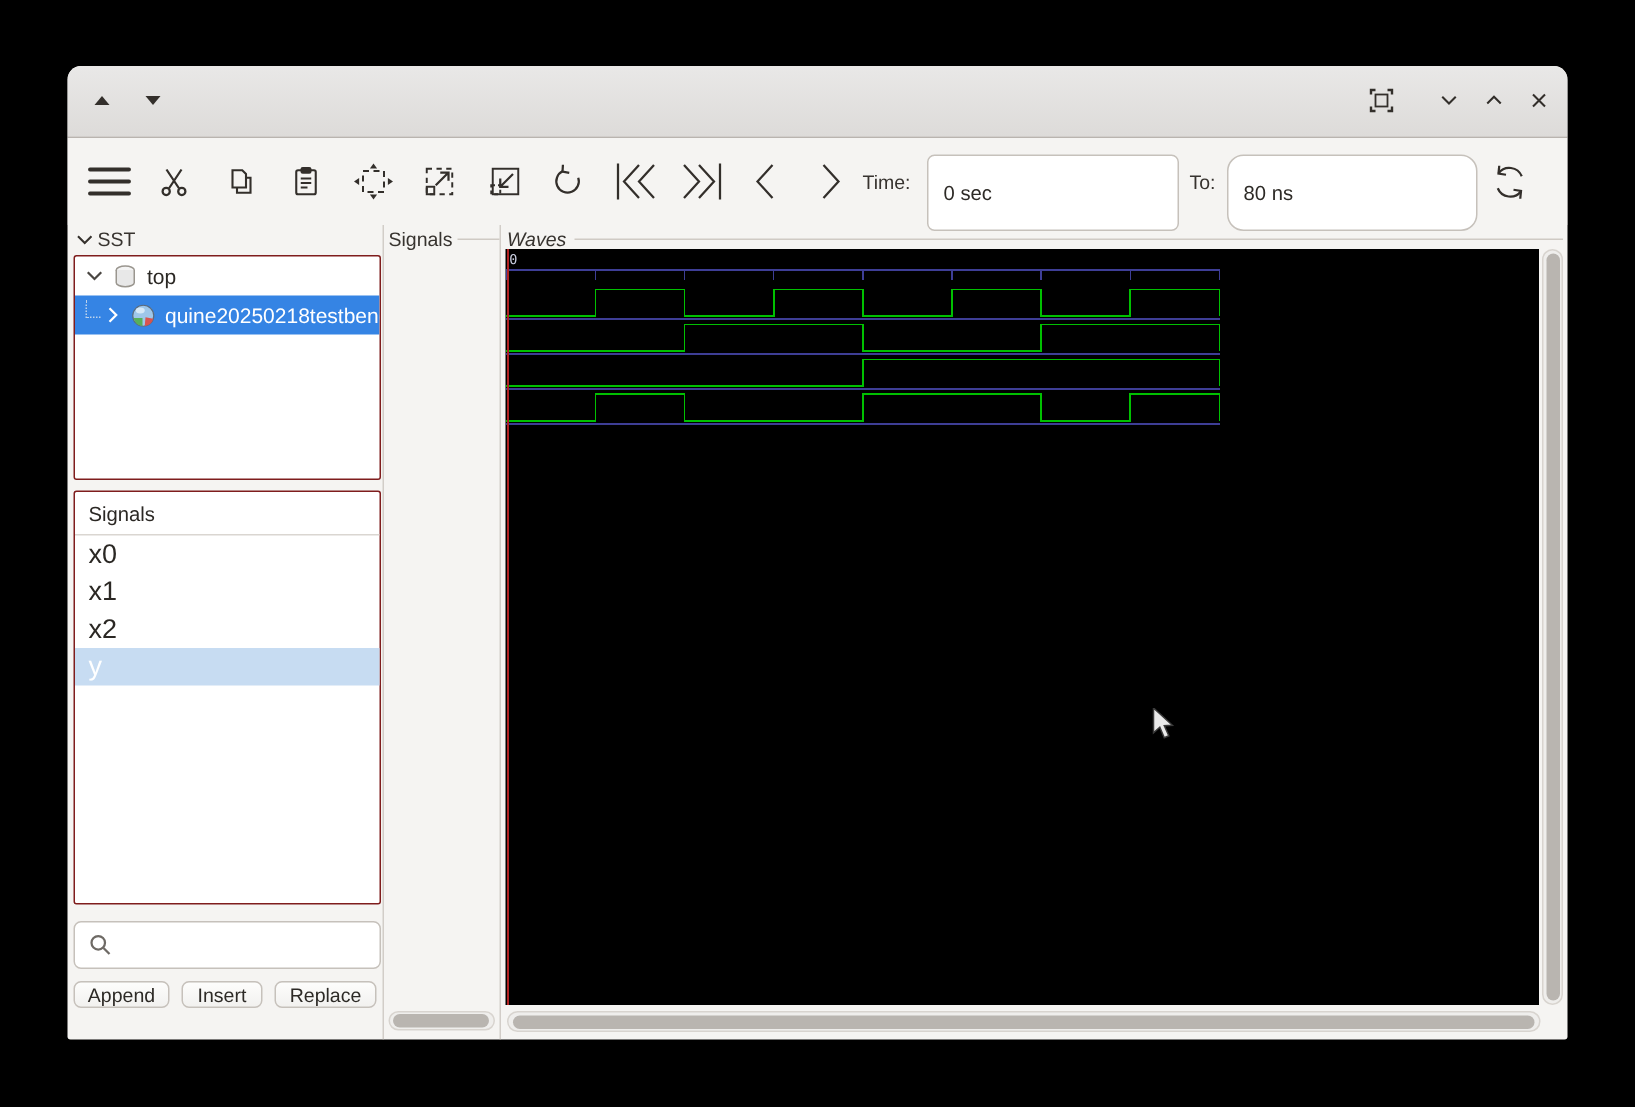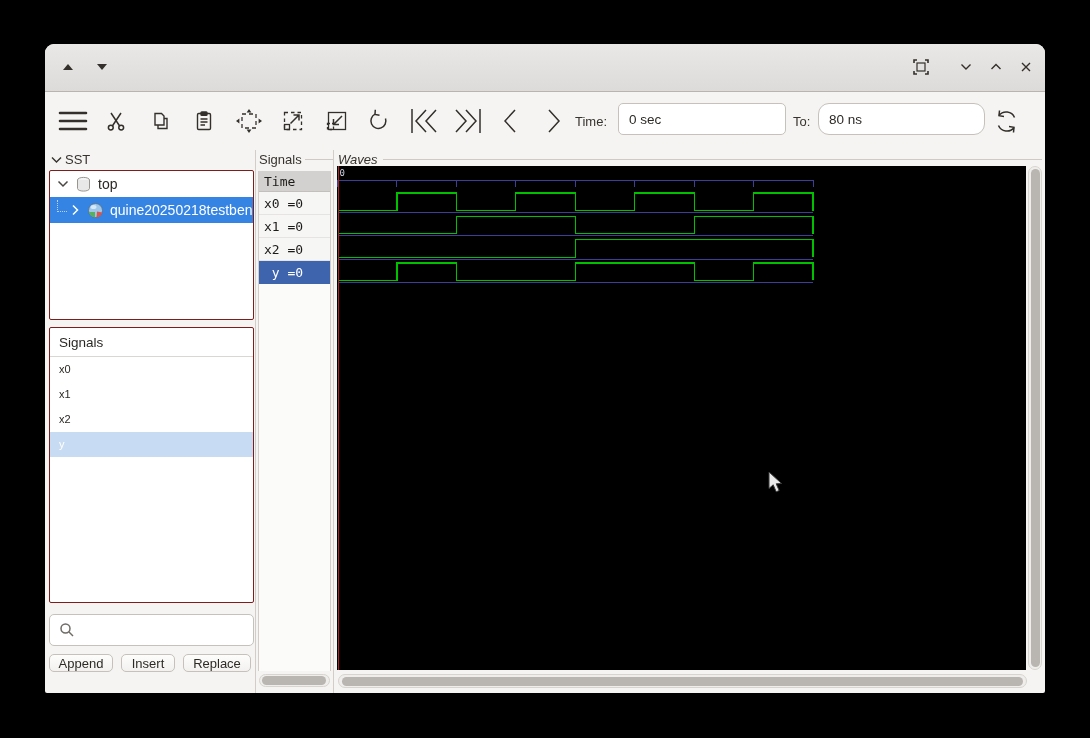--- a/index.html
+++ b/index.html
@@ -17,21 +17,21 @@
   .tb-title { font-size:13px; font-weight:700; color:#2d2a26; line-height:18px; }
   .tb-sub   { font-size:11px; color:#938e89; line-height:15px; }
   .tb-btn { position:absolute; top:10px; width:26px; height:26px; display:flex;
             align-items:center; justify-content:center; border-radius:5px; }
   .tb-btn svg { display:block; }
 
   
   .toolbar { position:absolute; left:0; top:48px; width:100%; height:58px; background:#f5f4f2; }
   .titem { position:absolute; top:0; height:58px; display:flex; align-items:center; justify-content:center; }
   .tlabel { font-size:13px; color:#37332f; }
-  .tentry { position:absolute; top:11px; height:32px; background:#fff; border:1px solid #c6c1bb;
+  .tentry { position:absolute; top:11px; height:51px; background:#fff; border:1px solid #c6c1bb;
             border-radius:5px; font-size:13.5px; color:#2d2a26; padding:0 10px;
             font-family:"Liberation Sans", sans-serif; outline:none; }
 
   
   .content { position:absolute; left:0; top:106px; width:100%; height:543px; }
   .vsplit { position:absolute; top:0; height:100%; width:1px; background:#d2cdc8; }
 
   .frame-label { position:absolute; font-size:13px; color:#37332f; }
   .frame-line { position:absolute; height:1px; background:#cfcac4; }
 
@@ -42,21 +42,21 @@
               font-size:14px; color:#2b2824; }
   .tree-row.sel { background:#3584e4; color:#fff; }
   .tree-chev { width:14px; height:14px; margin:0 5px 0 6px; flex:0 0 auto; }
   .tree-icon { width:17px; height:17px; margin-right:6px; flex:0 0 auto; }
   .tree-connector { width:10px; height:12px; margin-left:7px; margin-top:-8px;
                     border-left:1px dotted #bcd2ec; border-bottom:1px dotted #bcd2ec; flex:0 0 auto; }
 
   
   .siglist-header { height:29px; line-height:29px; padding-left:9px; font-size:13.5px;
                     color:#2b2824; border-bottom:1px solid #dad6d1; }
-  .siglist-row { height:25px; line-height:25px; padding-left:9px; font-size:11px; color:#2b2824; }
+  .siglist-row { height:25px; line-height:25px; padding-left:9px; font-size:18px; color:#2b2824; }
   .siglist-row.sel { background:#c7dcf2; color:#ffffff; }
 
   
   .search-box { position:absolute; background:#fff; border:1px solid #c6c1bb; border-radius:5px; }
   .search-box svg { position:absolute; left:9px; top:7px; }
   .btn { position:absolute; height:18px; background:linear-gradient(#fdfdfc,#f2f1ef);
          border:1px solid #c6c1bb; border-radius:5px; font-size:13px; color:#2d2a26;
          display:flex; align-items:center; justify-content:center; }
 
   
@@ -274,27 +274,20 @@
         </div>
 
         <div class="btn" style="left:4px; top:504px; width:64px;">Append</div>
         <div class="btn" style="left:76px; top:504px; width:54px;">Insert</div>
         <div class="btn" style="left:138px; top:504px; width:68px;">Replace</div>
       </div>
 
       <div class="frame-label" style="left:214px; top:2px;">Signals</div>
       <div class="frame-line" style="left:260px; top:9px; width:28px;"></div>
 
-      <div class="sigcol mono">
-        <div class="timehdr">Time</div>
-        <div class="sigrow">x0 =0</div>
-        <div class="sigrow">x1 =0</div>
-        <div class="sigrow">x2 =0</div>
-        <div class="sigrow sel"> y =0</div>
-      </div>
       <div class="sb-track" style="left:214px; top:524px; width:71px; height:13px;">
         <div class="sb-thumb" style="left:2px; top:1px; width:64px; height:9px;"></div>
       </div>
 
       <div class="frame-label" style="left:293px; top:2px;font-style:italic;">Waves</div>
       <div class="frame-line" style="left:338px; top:9px; width:659px;"></div>
 
       <div class="wavebox">
         <svg id="wave-svg" width="689" height="504" viewBox="0 0 689 504" shape-rendering="crispEdges">
             <line x1="0.5" y1="14" x2="476.02" y2="14" stroke="#3e3e96" stroke-width="1"></line>

